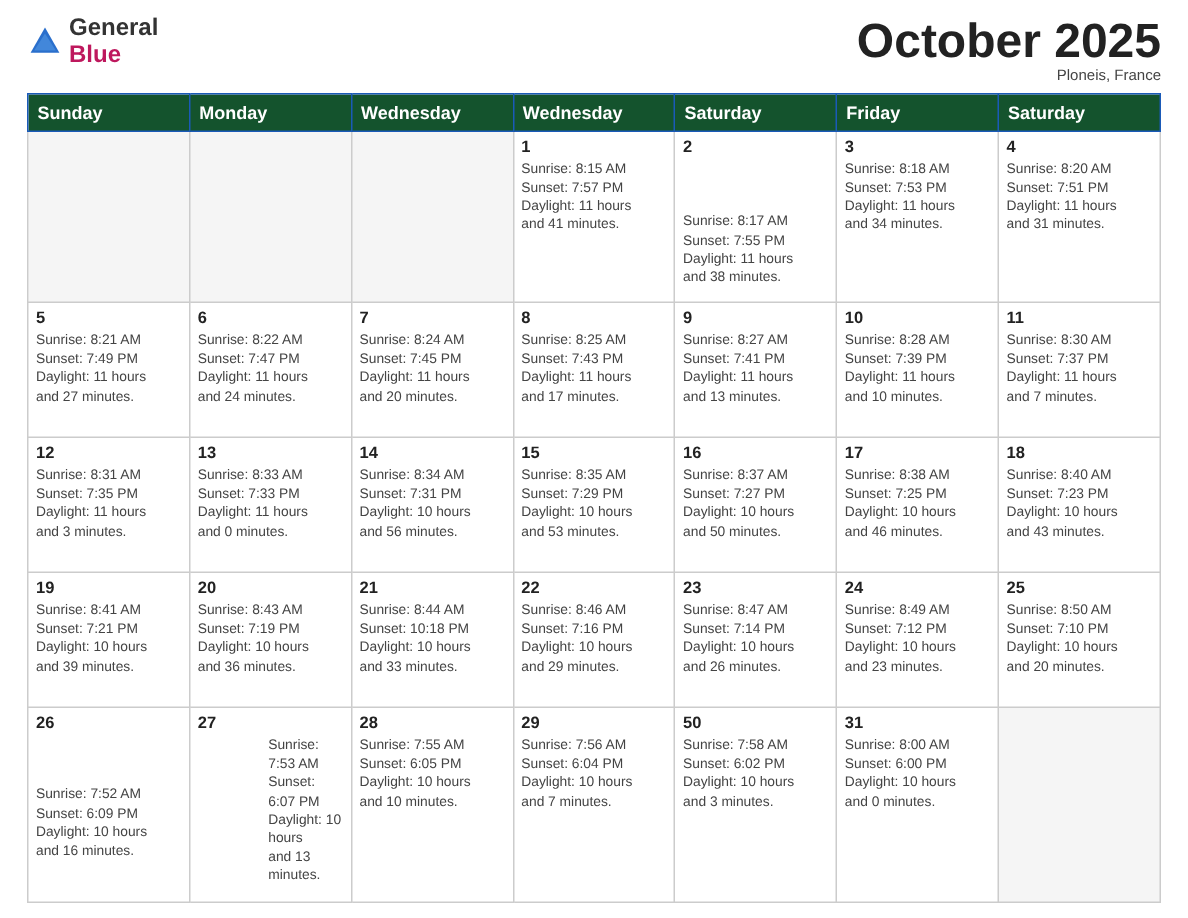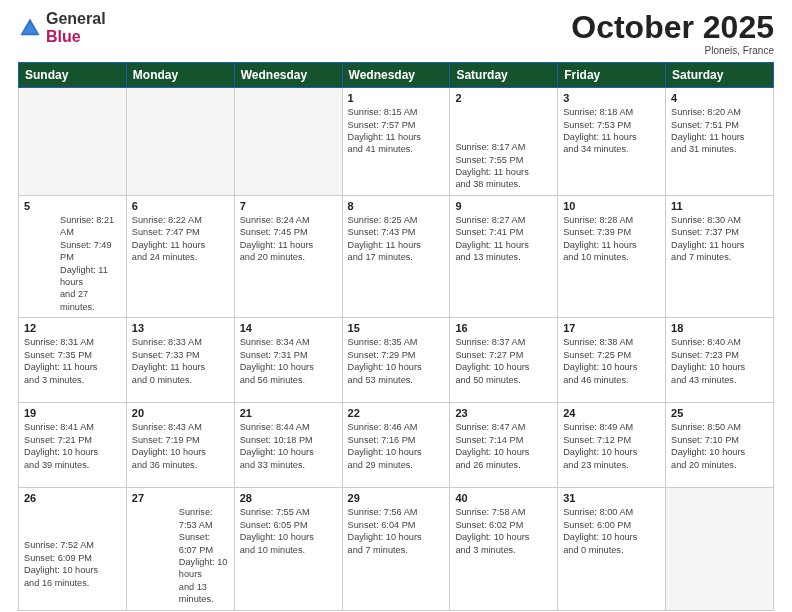--- a/index.html
+++ b/index.html
@@ -158,21 +158,21 @@
             <div class="day-number">4</div>
             <div class="day-info" style="white-space: pre-line;">Sunrise: 8:20 AM
 Sunset: 7:51 PM
 Daylight: 11 hours
 and 31 minutes.</div>
           </td>
         </tr>
         <tr>
           <td>
             <div class="day-number">5</div>
-            <div class="day-info" style="white-space: pre-line; margin-left: 36px;">Sunrise: 8:21 AM
+            <div class="day-info" style="white-space: pre-line;">Sunrise: 8:21 AM
 Sunset: 7:49 PM
 Daylight: 11 hours
 and 27 minutes.</div>
           </td>
           <td>
             <div class="day-number">6</div>
             <div class="day-info" style="white-space: pre-line;">Sunrise: 8:22 AM
 Sunset: 7:47 PM
 Daylight: 11 hours
 and 24 minutes.</div>
@@ -338,21 +338,21 @@
 and 10 minutes.</div>
           </td>
           <td>
             <div class="day-number">29</div>
             <div class="day-info" style="white-space: pre-line;">Sunrise: 7:56 AM
 Sunset: 6:04 PM
 Daylight: 10 hours
 and 7 minutes.</div>
           </td>
           <td>
-            <div class="day-number">40</div>
+            <div class="day-number">50</div>
             <div class="day-info" style="white-space: pre-line;">Sunrise: 7:58 AM
 Sunset: 6:02 PM
 Daylight: 10 hours
 and 3 minutes.</div>
           </td>
           <td>
             <div class="day-number">31</div>
             <div class="day-info" style="white-space: pre-line;">Sunrise: 8:00 AM
 Sunset: 6:00 PM
 Daylight: 10 hours

